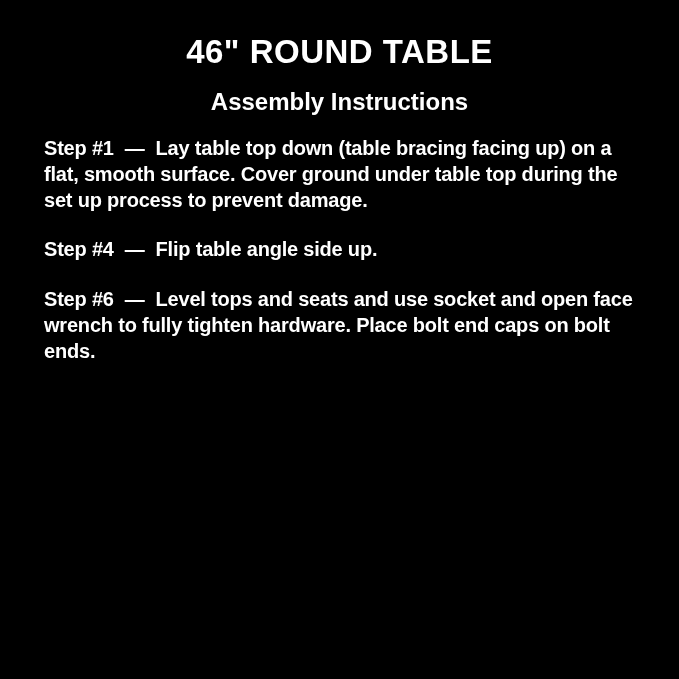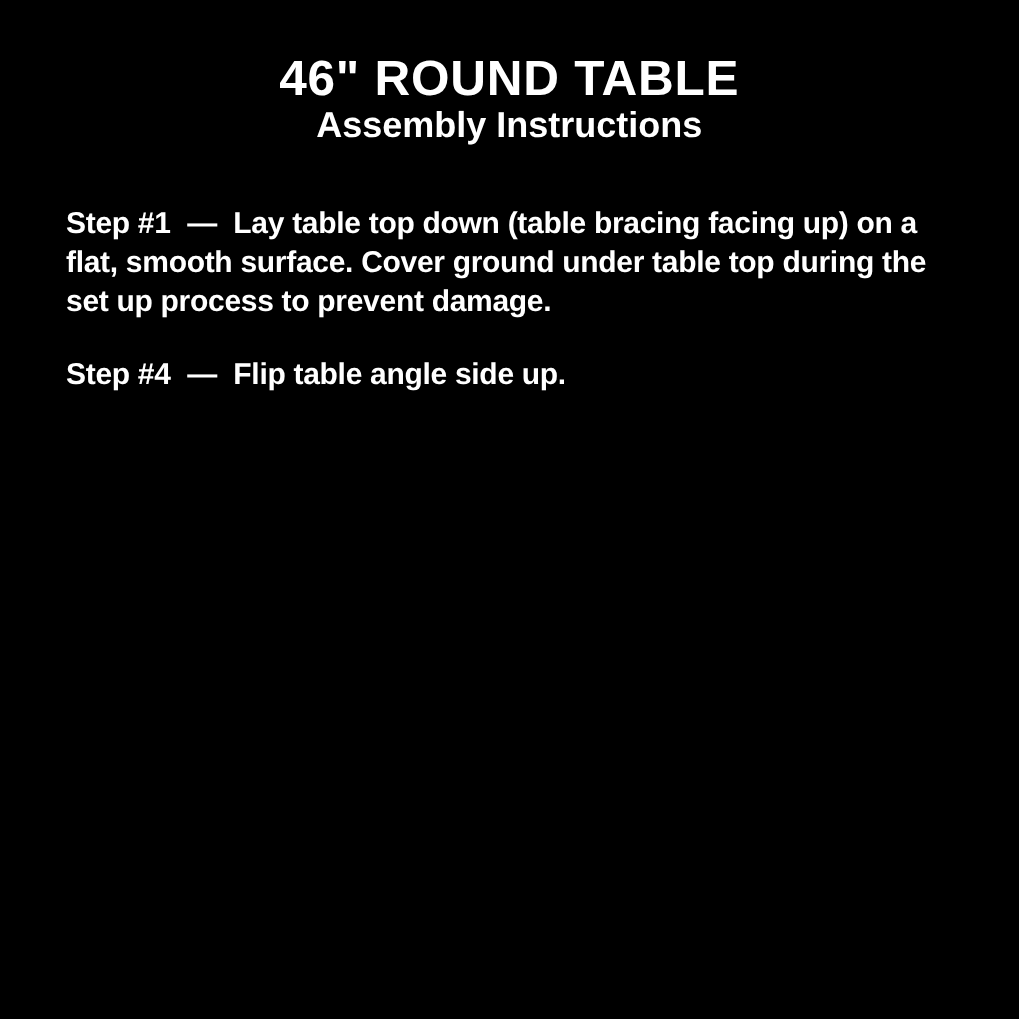--- a/index.html
+++ b/index.html
@@ -25,24 +25,24 @@
     text-align: center;
     font-size: 33px;
     line-height: 1.1;
     letter-spacing: 0.5px;
     margin: 0;
   }
   .subtitle {
     text-align: center;
     font-size: 24px;
     line-height: 1.15;
-    margin: 0 0 0 0;
+    margin: 18px 0 0 0;
   }
   .steps {
-    margin: 38px 42px 0 44px;
+    margin: 19px 42px 0 44px;
   }
   .step {
     font-size: 20px;
     line-height: 1.31;
     letter-spacing: -0.2px;
     margin: 0 0 23px 0;
   }
   .step-dash {
     display: inline-block;
     margin: 0 11px;
@@ -58,15 +58,16 @@
 
   <div class="steps">
 
     <p class="step"><span class="step-label">Step #1</span><span class="step-dash">—</span><span class="step-text">Lay table top down (table bracing facing up) on a flat, smooth surface. Cover ground under table top during the set up process to prevent damage.</span></p>
 
 
 
 
     <p class="step"><span class="step-label">Step #4</span><span class="step-dash">—</span><span class="step-text">Flip table angle side up.</span></p>
 
+    <p class="step"><span class="step-label">Step #6</span><span class="step-dash">—</span><span class="step-text">Level tops and seats and use socket and open face wrench to fully tighten hardware. Place bolt end caps on bolt ends.</span></p>
 
   </div>
 </div>
 
 </body></html>

